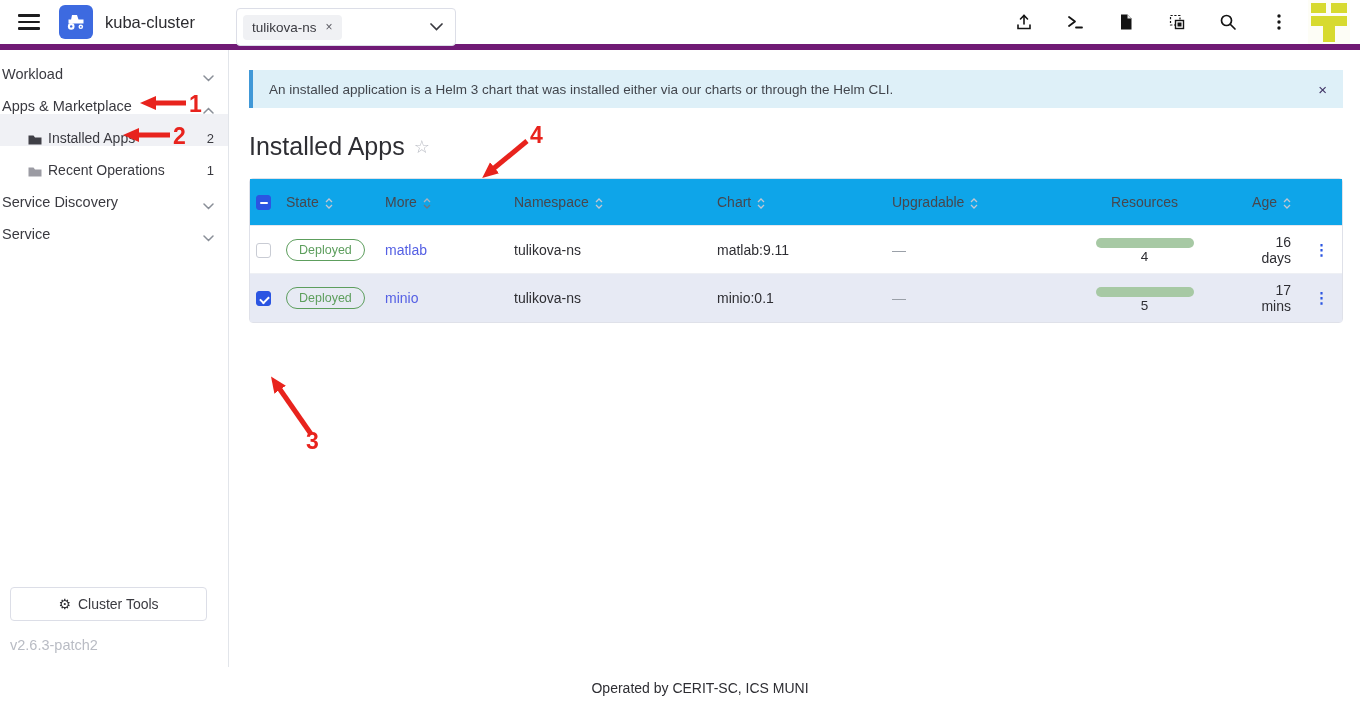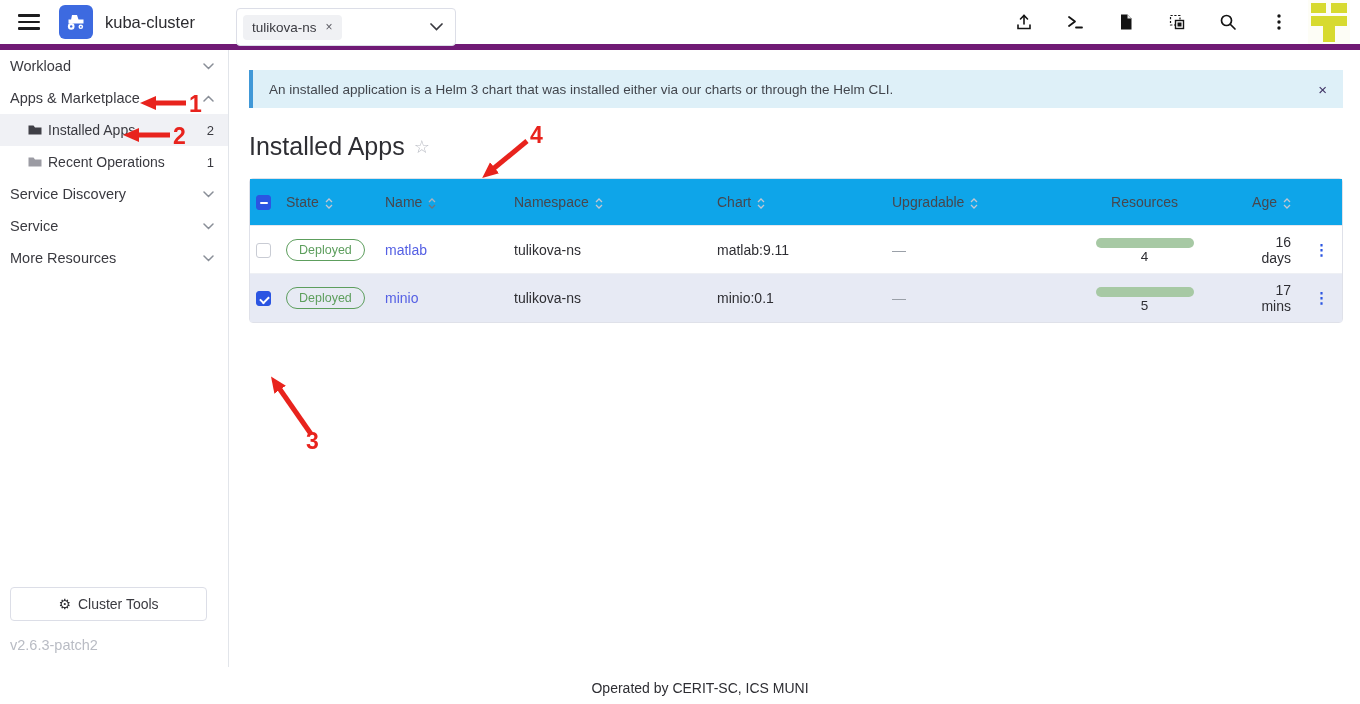--- a/index.html
+++ b/index.html
@@ -24,21 +24,21 @@
   .brand-logo { width:42px; height:44px; margin-right:10px; position:relative; background:#fdfdf6; }
   .brand-logo i { position:absolute; background:var(--brand_yellow); }
   .brand-logo .b1 { left:3px;  top:3px;  width:15px; height:10px; }
   .brand-logo .b2 { left:23px; top:3px;  width:16px; height:10px; }
   .brand-logo .b3 { left:3px;  top:16px; width:36px; height:10px; }
   .brand-logo .b4 { left:15px; top:16px; width:12px; height:26px; }
 
   
   .layout { display:flex; height:617px; }
   .sidebar { width:229px; border-right:1px solid #e2e5ea; position:relative; flex:none; background:#fff; }
-  .side-item { height:32px; display:flex; align-items:center; padding:0 14px 0 10px; font-size:14.5px; color:#3a3a40; cursor:pointer; }
+  .side-item { height:32px; display:flex; align-items:flex-end; padding:0 14px 0 2px; font-size:14.5px; color:#3a3a40; cursor:pointer; }
   .side-item .chev { margin-left:auto; display:flex; }
   .side-item.child { padding-left:28px; font-size:14px; }
   .side-item.child .count { margin-left:auto; font-size:13px; color:#3a3a40; }
   .side-item.active { background:#f0f1f5; }
   .side-item .folder { margin-right:6px; display:flex; }
   .cluster-tools { position:absolute; left:10px; right:21px; bottom:46px; height:34px; border:1px solid #dcdee7; border-radius:4px; background:#fff; display:flex; align-items:center; justify-content:center; gap:7px; font-size:14px; color:#3a3a40; cursor:pointer; }
   .cluster-tools .gear { font-size:14px; color:#2e2e33; }
   .version { position:absolute; left:10px; bottom:14px; color:#b9bcc4; font-size:14.5px;text-align:right; }
 
   
@@ -219,28 +219,20 @@
           </span>
       </div>
       <div class="side-item">
         <span>Service</span>
         <span class="chev">
             <svg width="11" height="7" viewBox="0 0 11 7" fill="none" stroke="#8a8f98" stroke-width="1.5" stroke-linecap="round">
               <polyline points="1,1 5.5,5.5 10,1"></polyline>
             </svg>
           </span>
       </div>
-      <div class="side-item">
-        <span>More Resources</span>
-        <span class="chev">
-            <svg width="11" height="7" viewBox="0 0 11 7" fill="none" stroke="#8a8f98" stroke-width="1.5" stroke-linecap="round">
-              <polyline points="1,1 5.5,5.5 10,1"></polyline>
-            </svg>
-          </span>
-      </div>
     </nav>
     <button class="cluster-tools">
       <span class="gear">⚙</span>
       <span>Cluster Tools</span>
     </button>
     <div class="version">v2.6.3-patch2</div>
   </aside>
 
   <main class="main">
     <div class="banner">
@@ -270,21 +262,21 @@
         <tr>
           <th class="c-check"><span class="cb indet"></span></th>
           <th><span>State</span><span class="sorter">
                 <svg width="8" height="5" viewBox="0 0 8 5" fill="none" stroke="#c3c7d1" stroke-width="1.3">
                   <polyline points="1,4 4,1 7,4"></polyline>
                 </svg>
                 <svg width="8" height="5" viewBox="0 0 8 5" fill="none" stroke="#c3c7d1" stroke-width="1.3">
                   <polyline points="1,1 4,4 7,1"></polyline>
                 </svg>
               </span></th>
-          <th><span>Name</span><span class="sorter">
+          <th><span>More</span><span class="sorter">
                 <svg width="8" height="5" viewBox="0 0 8 5" fill="none" stroke="#aeb2bd" stroke-width="1.3">
                   <polyline points="1,4 4,1 7,4"></polyline>
                 </svg>
                 <svg width="8" height="5" viewBox="0 0 8 5" fill="none" stroke="#70747e" stroke-width="1.3">
                   <polyline points="1,1 4,4 7,1"></polyline>
                 </svg>
               </span></th>
           <th><span>Namespace</span><span class="sorter">
                 <svg width="8" height="5" viewBox="0 0 8 5" fill="none" stroke="#c3c7d1" stroke-width="1.3">
                   <polyline points="1,4 4,1 7,4"></polyline>

